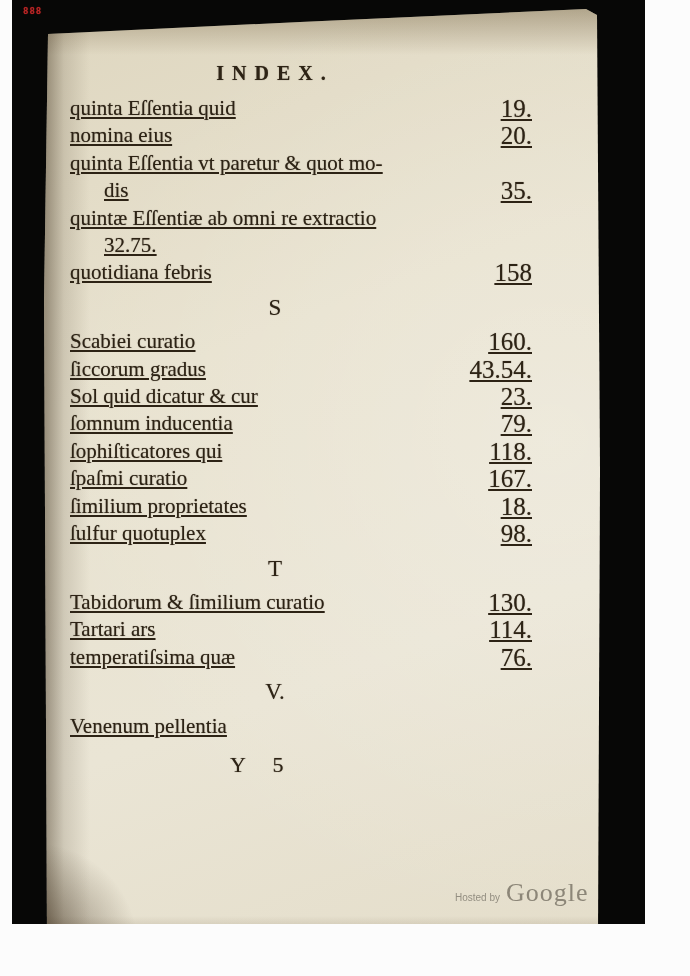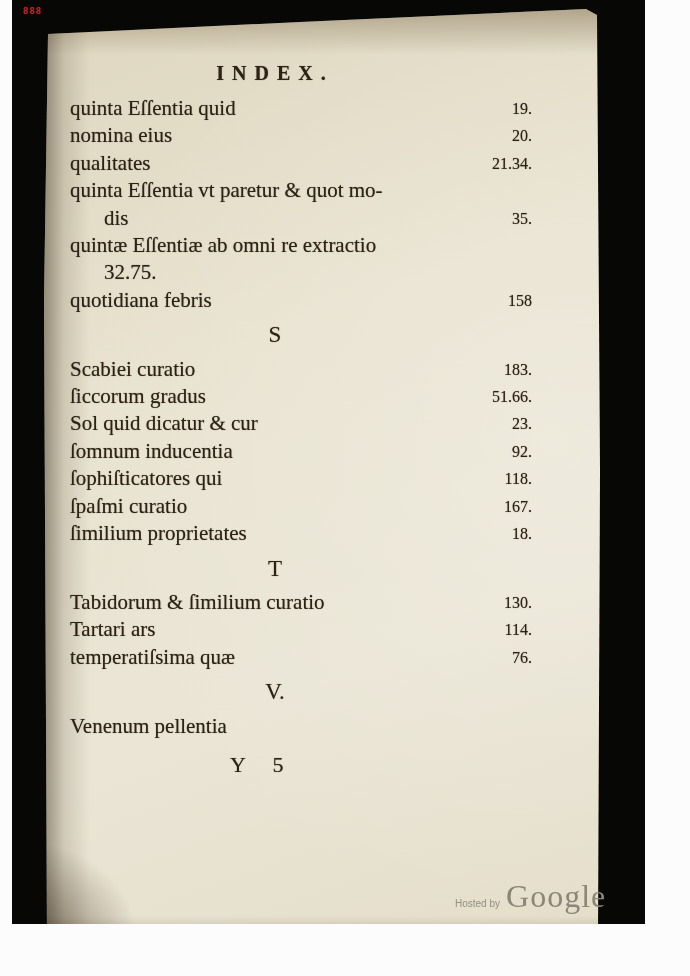--- a/index.html
+++ b/index.html
@@ -58,23 +58,24 @@
     text-align: center;
     margin: 0 52px 10px 0;
   }
   .index-row {
     display: flex;
     justify-content: space-between;
     align-items: center;
     font-size: 21px;
     line-height: 27.4px;
     white-space: nowrap;
+    text-decoration: underline;
   }
   .index-row.indent { padding-left: 34px; }
-  .entry-page { font-size: 16px; }
+  .entry-page { font-size: 25px; }
   .section-heading {
     font-size: 23px;
     line-height: 27.4px;
     text-align: center;
     margin: 7px 52px 7px 0;
   }
   .signature-mark {
     font-size: 22px;
     text-align: left;
     word-spacing: 22px;
@@ -90,21 +91,21 @@
     gap: 6px;
     color: #8f897b;
   }
   .hosted-by {
     font-family: "Liberation Sans", sans-serif;
     font-size: 10px;
     color: #938e81;
   }
   .google-logo {
     font-family: "Liberation Serif", serif;
-    font-size: 32px;
+    font-size: 26px;
     letter-spacing: 1px;
     color: #8c8678;
   }
 </style>
 </head>
 <body>
 
 <div id="stage">
   <div class="scan"></div>
   <div class="red-marker">888</div>
@@ -115,68 +116,68 @@
     <div id="index-list">
         <div class="index-row">
           <span class="entry-text">quinta Eſſentia quid</span>
           <span class="entry-page">19.</span>
         </div>
         <div class="index-row">
           <span class="entry-text">nomina eius</span>
           <span class="entry-page">20.</span>
         </div>
         <div class="index-row">
-          <span class="entry-text">qualitates</span>
-          <span class="entry-page">21.34.</span>
-        </div>
-        <div class="index-row">
           <span class="entry-text">quinta Eſſentia vt paretur &amp; quot mo-</span>
         </div>
         <div class="index-row indent">
           <span class="entry-text">dis</span>
           <span class="entry-page">35.</span>
         </div>
         <div class="index-row">
           <span class="entry-text">quintæ Eſſentiæ ab omni re extractio</span>
         </div>
         <div class="index-row indent">
           <span class="entry-text">32.75.</span>
         </div>
         <div class="index-row">
           <span class="entry-text">quotidiana febris</span>
           <span class="entry-page">158</span>
         </div>
         <div class="section-heading">S</div>
         <div class="index-row">
           <span class="entry-text">Scabiei curatio</span>
-          <span class="entry-page">183.</span>
+          <span class="entry-page">160.</span>
         </div>
         <div class="index-row">
           <span class="entry-text">ſiccorum gradus</span>
-          <span class="entry-page">51.66.</span>
+          <span class="entry-page">43.54.</span>
         </div>
         <div class="index-row">
           <span class="entry-text">Sol quid dicatur &amp; cur</span>
           <span class="entry-page">23.</span>
         </div>
         <div class="index-row">
           <span class="entry-text">ſomnum inducentia</span>
-          <span class="entry-page">92.</span>
+          <span class="entry-page">79.</span>
         </div>
         <div class="index-row">
           <span class="entry-text">ſophiſticatores qui</span>
           <span class="entry-page">118.</span>
         </div>
         <div class="index-row">
           <span class="entry-text">ſpaſmi curatio</span>
           <span class="entry-page">167.</span>
         </div>
         <div class="index-row">
           <span class="entry-text">ſimilium proprietates</span>
           <span class="entry-page">18.</span>
+        </div>
+        <div class="index-row">
+          <span class="entry-text">ſulfur quotuplex</span>
+          <span class="entry-page">98.</span>
         </div>
         <div class="section-heading">T</div>
         <div class="index-row">
           <span class="entry-text">Tabidorum &amp; ſimilium curatio</span>
           <span class="entry-page">130.</span>
         </div>
         <div class="index-row">
           <span class="entry-text">Tartari ars</span>
           <span class="entry-page">114.</span>
         </div>

